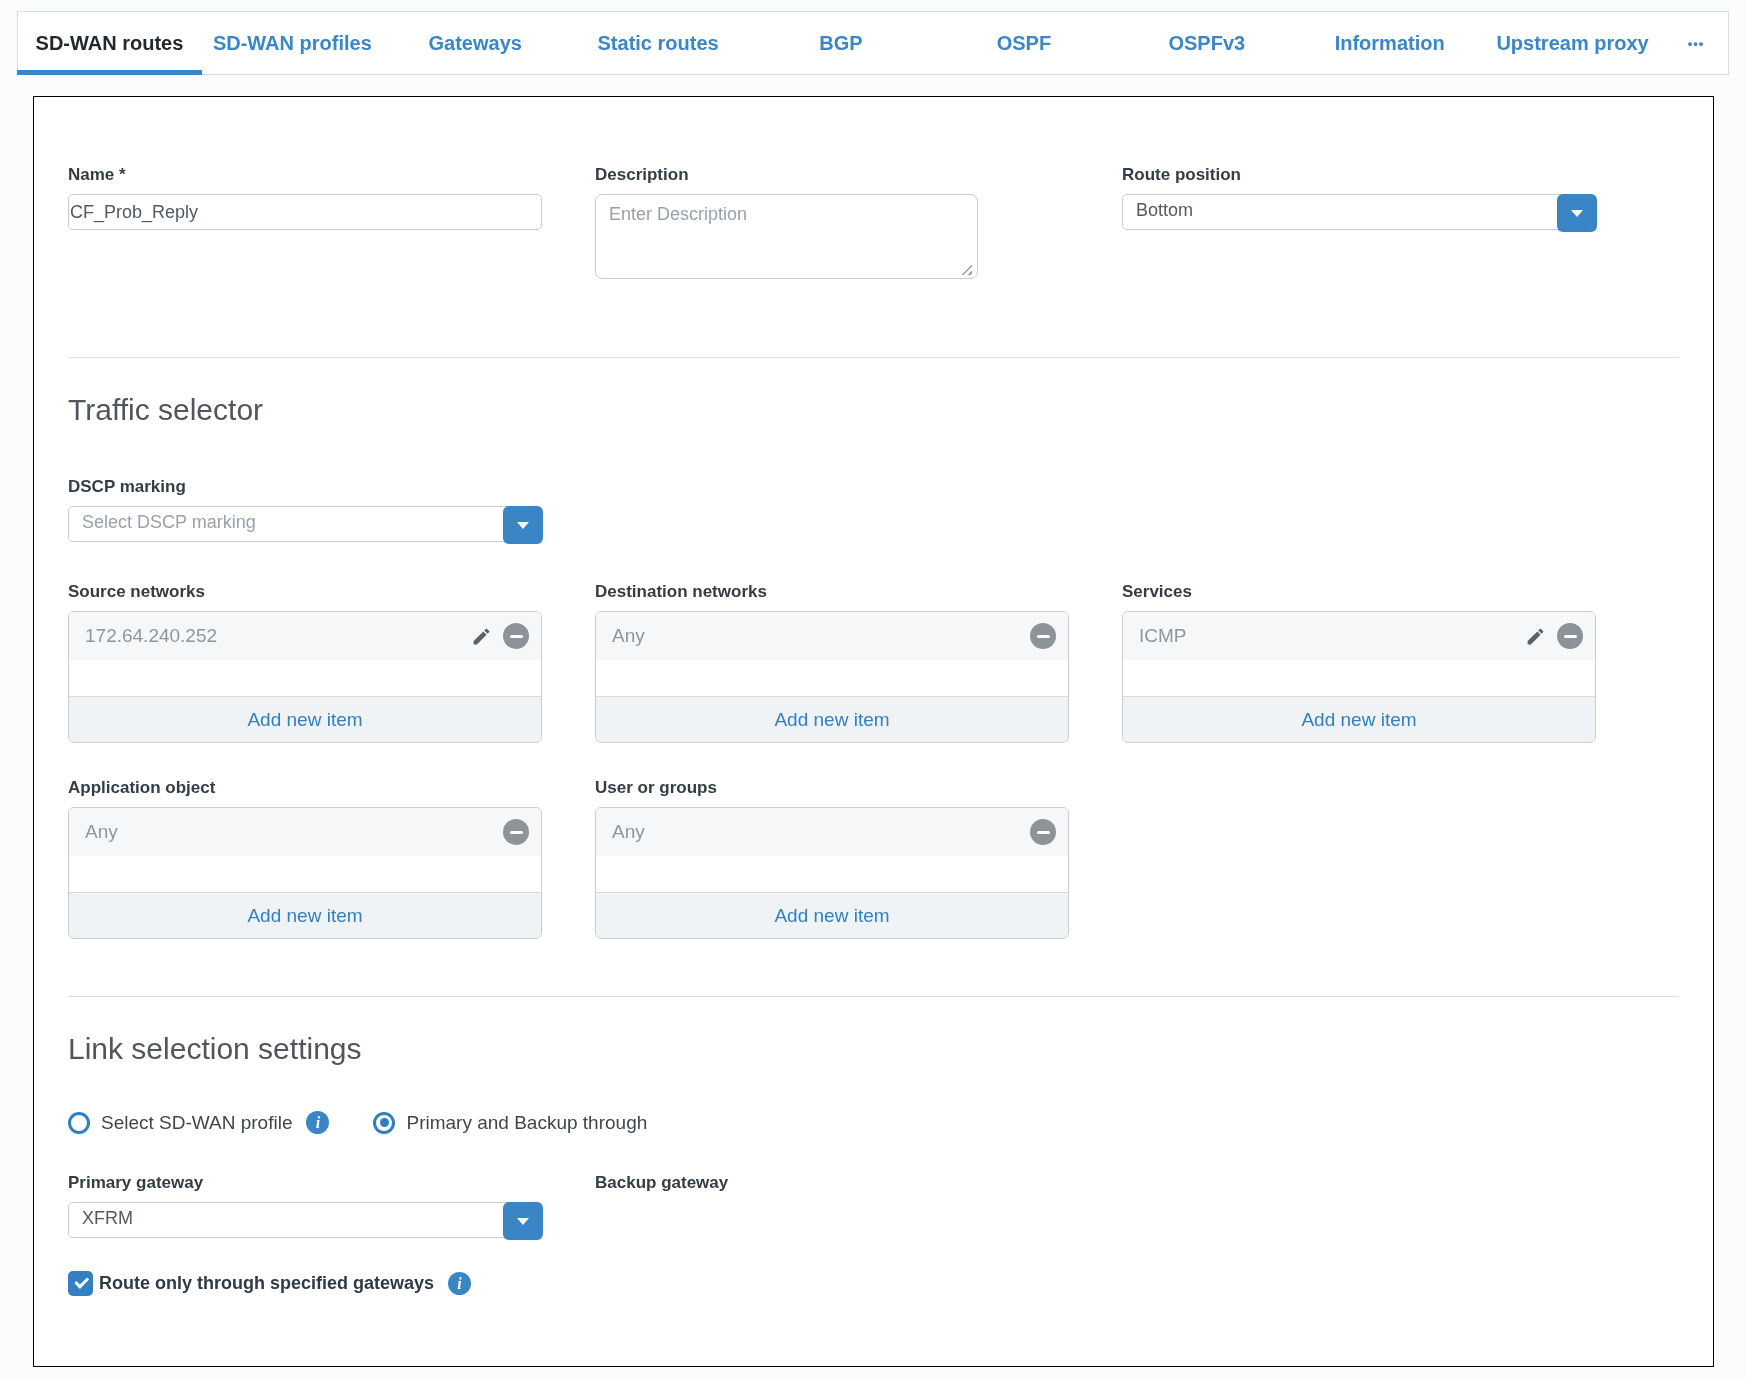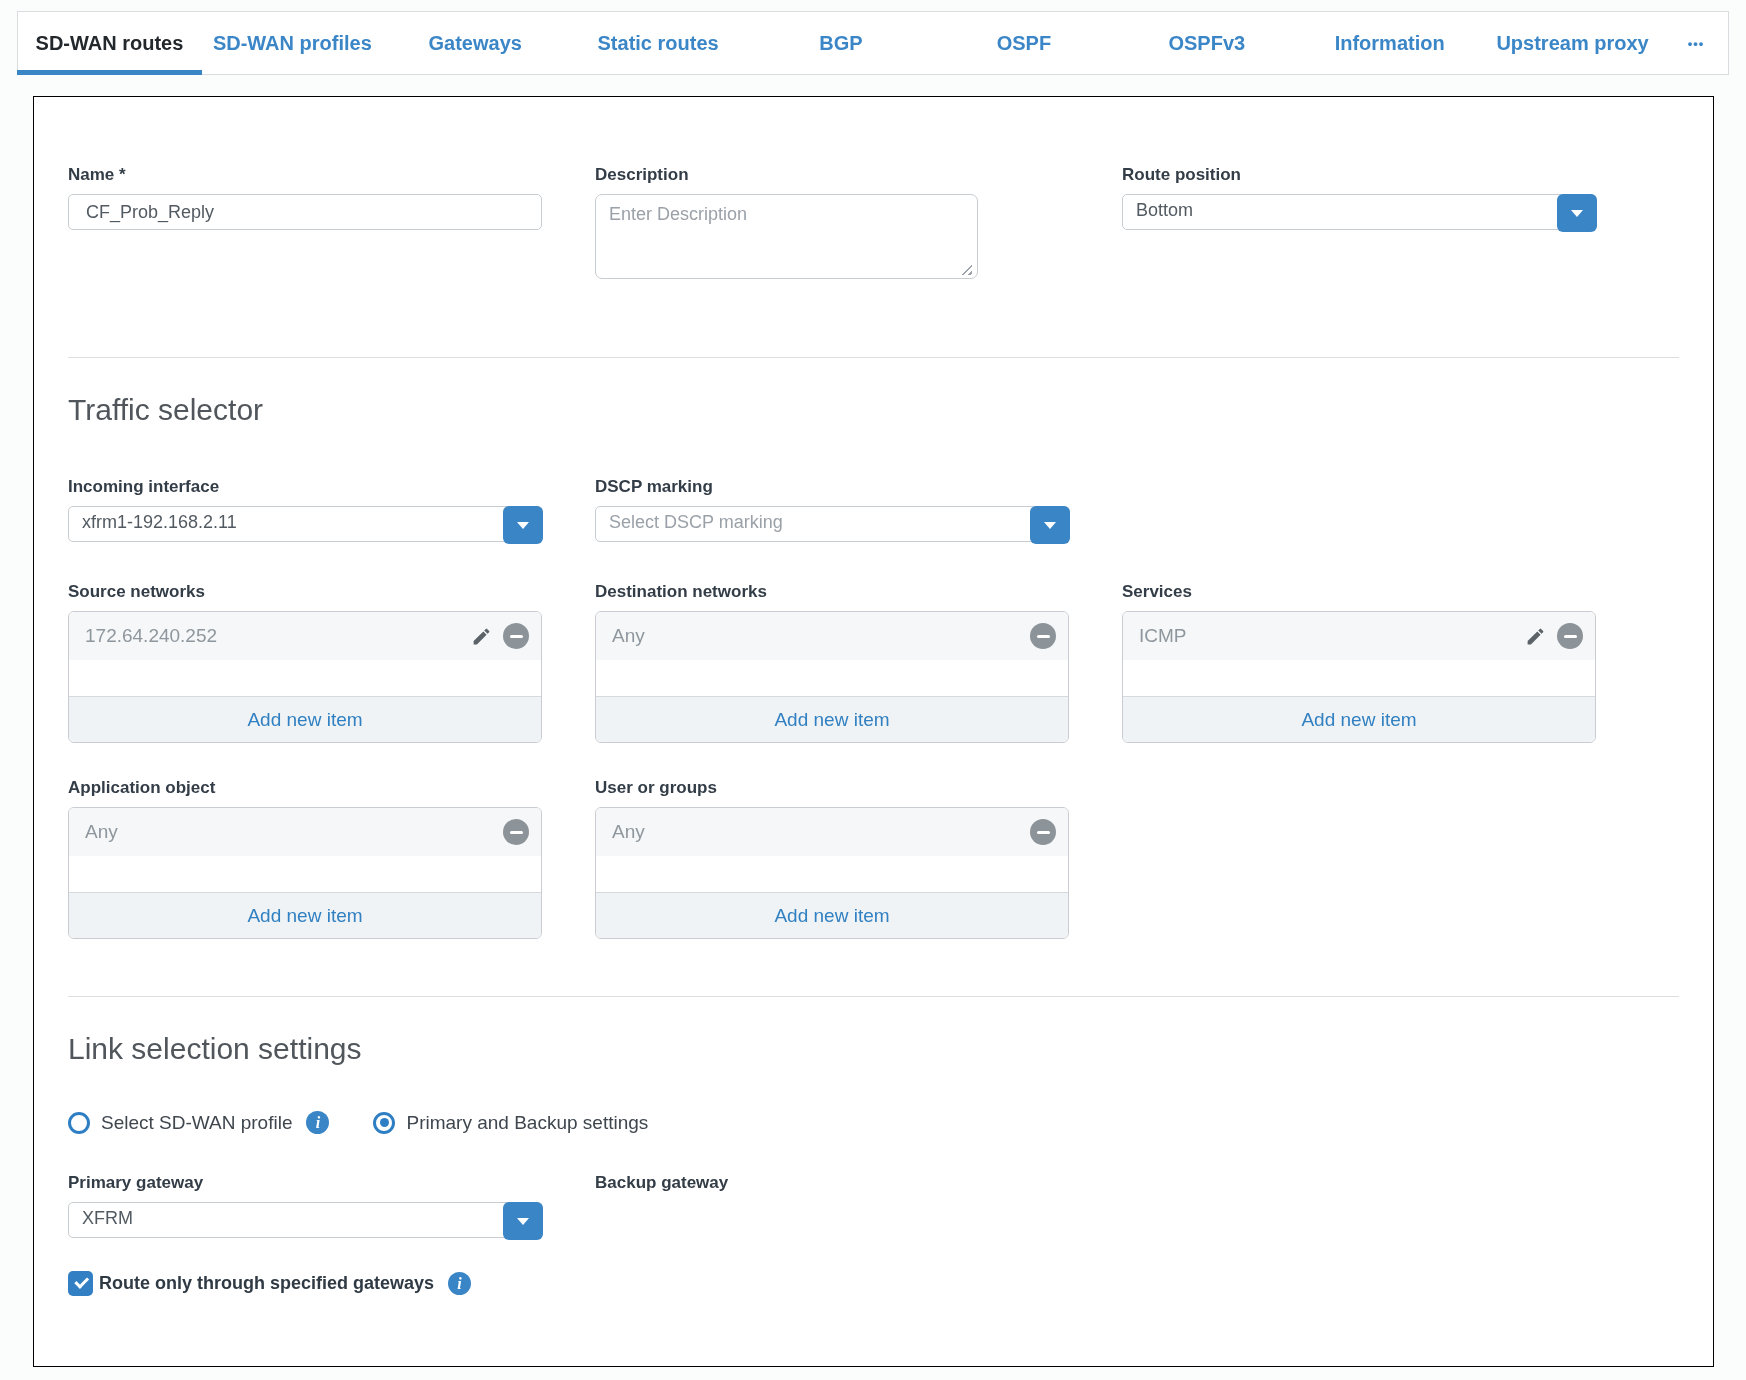--- a/index.html
+++ b/index.html
@@ -59,21 +59,21 @@
   }
 
   .field-label {
     font-size: 17px; font-weight: bold; color: #333d47;
     line-height: 20px; margin-bottom: 9px;
   }
 
   .text-input {
     width: 100%; height: 36px;
     border: 1px solid #c7ccd0; border-radius: 5px;
-    padding: 0 17px;
+    padding: 0 1px;
     font-family: "Liberation Sans", sans-serif;
     font-size: 18px; color: #525a61;
     background: #fff;
     outline: none;
   }
 
   .ta-wrap { position: relative; width: 383px; }
   textarea.desc {
     width: 100%; height: 85px;
     border: 1px solid #c7ccd0; border-radius: 7px;
@@ -237,29 +237,20 @@
       </div>
     </div>
   </div>
 
   <div class="divider m-divider1"></div>
 
   <h2 class="section-heading m-heading-traffic">Traffic selector</h2>
 
   <div class="grid3 m-row-interface">
     <div>
-      <div class="field-label">Incoming interface</div>
-      <div class="dropdown">
-        <span class="val">xfrm1-192.168.2.11</span>
-        <span class="dd-btn">
-            <span class="dd-arrow"></span>
-          </span>
-      </div>
-    </div>
-    <div>
       <div class="field-label">DSCP marking</div>
       <div class="dropdown">
         <span class="val placeholder">Select DSCP marking</span>
         <span class="dd-btn">
             <span class="dd-arrow"></span>
           </span>
       </div>
     </div>
     <div></div>
   </div>
@@ -344,21 +335,21 @@
   <div class="divider m-divider2"></div>
 
   <h2 class="section-heading m-heading-link">Link selection settings</h2>
 
   <div class="radio-row m-row-radios">
     <span class="radio"></span>
     <span class="radio-label">Select SD-WAN profile</span>
     <span class="info-icon">i</span>
     <span class="gap-between-radios"></span>
     <span class="radio selected"></span>
-    <span class="radio-label">Primary and Backup settings</span>
+    <span class="radio-label">Primary and Backup through</span>
   </div>
 
   <div class="grid3 m-row-gateways">
     <div>
       <div class="field-label">Primary gateway</div>
       <div class="dropdown">
         <span class="val">XFRM</span>
         <span class="dd-btn">
             <span class="dd-arrow"></span>
           </span>

